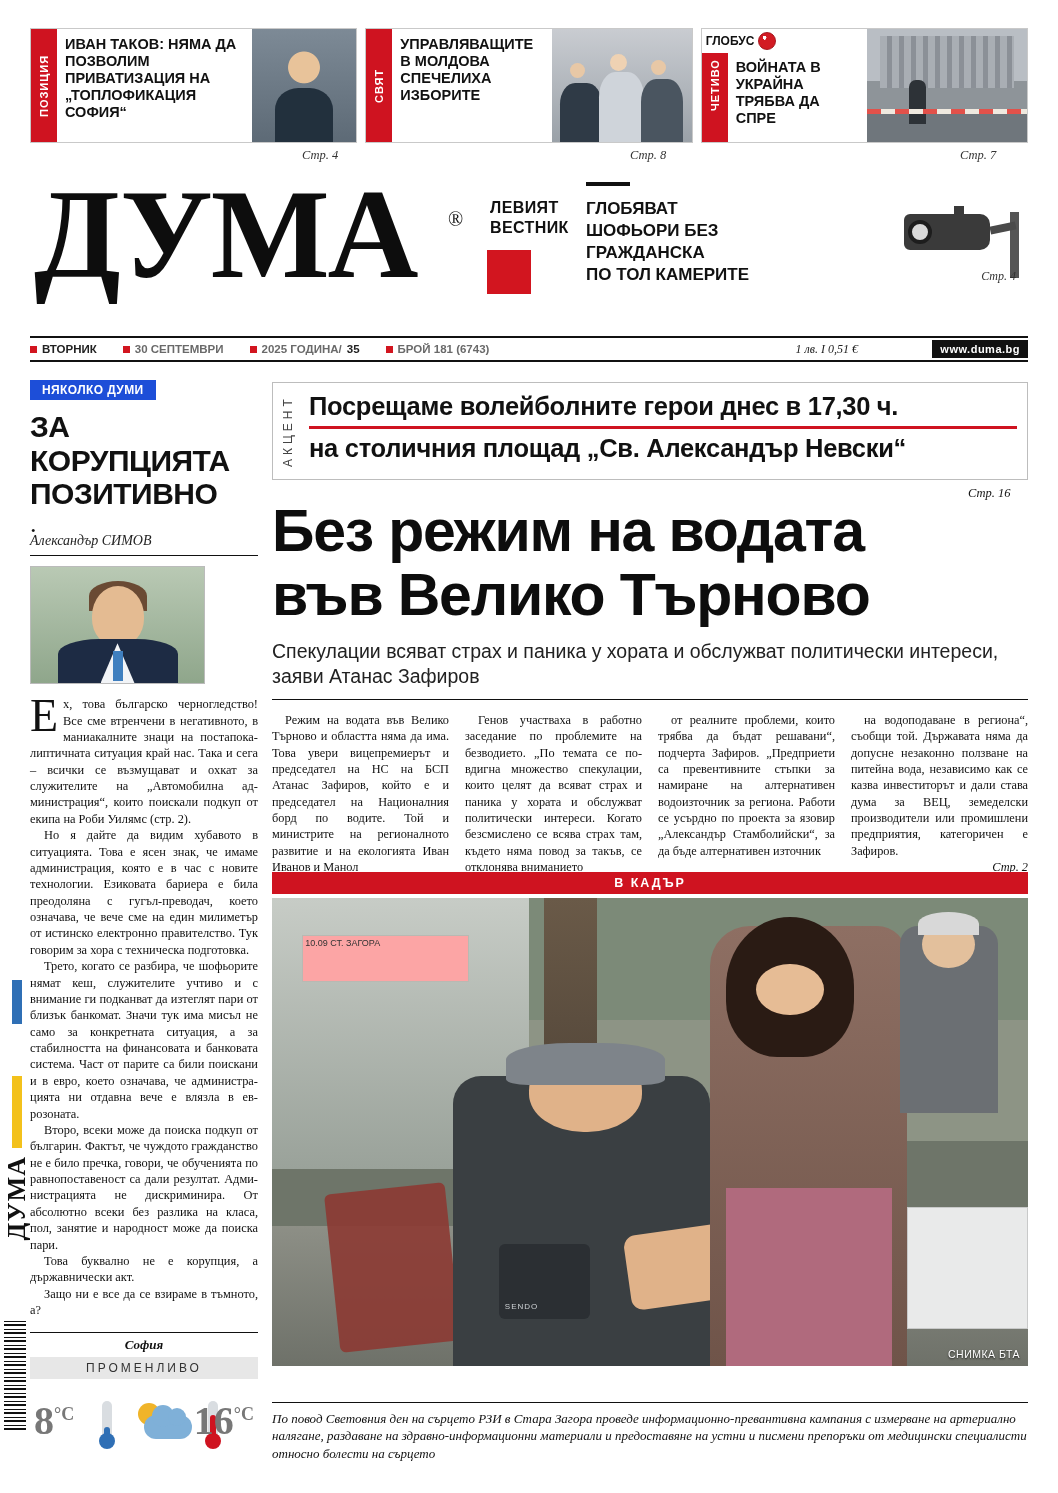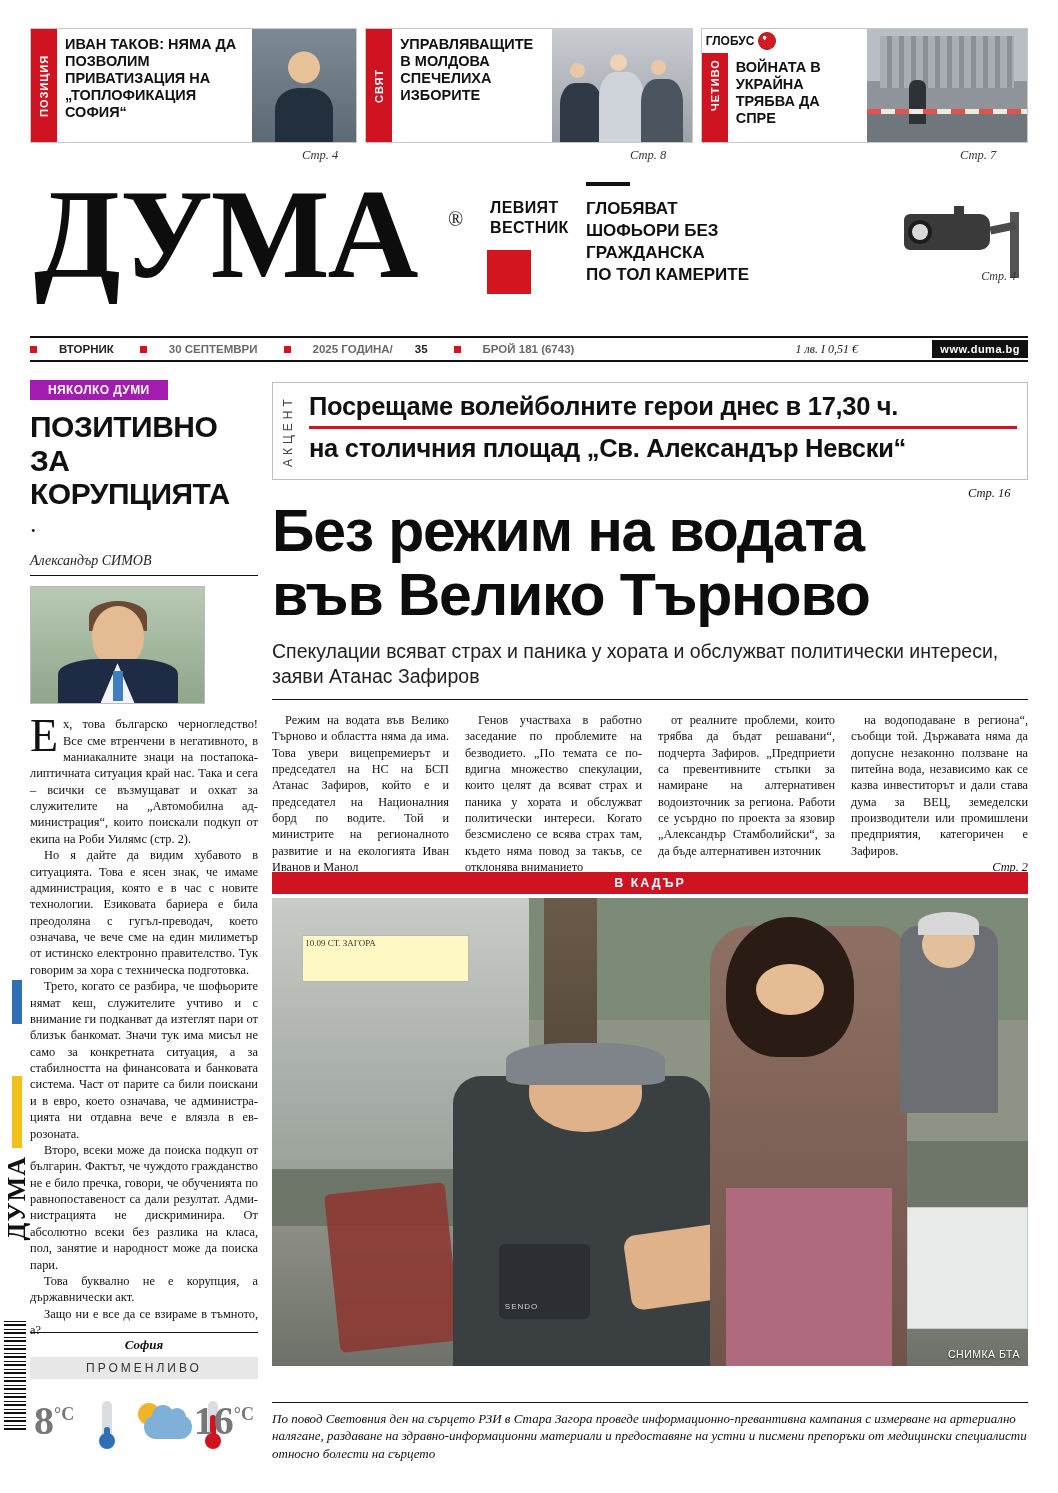--- a/index.html
+++ b/index.html
@@ -111,47 +111,47 @@
   .cam .mount{ position:absolute; left:60px; top:2px; width:10px; height:12px; background:#3a3a3a;}
   .cam .sub{ position:absolute; right:6px; bottom:-4px; font-family:"Liberation Serif",serif; font-style:italic; font-size:12px; color:#333;}
 
   
   .infobar {
     position:absolute; left:30px; top:336px; width:998px; height:26px;
     border-top:2px solid #111; border-bottom:2px solid #111;
     display:flex; align-items:center;
     font-family:"Liberation Sans", sans-serif; font-size:11.5px; font-weight:bold; color:#222;
   }
-  .infobar .it { display:flex; align-items:center; gap:22px; margin-right:26px;justify-content:space-between; }
+  .infobar .it { display:flex; align-items:center; gap:5px; margin-right:26px;justify-content:space-between; }
   .sq { width:7px; height:7px; background:#d2151f; display:inline-block; }
   .infobar .grey { color:#6a6a6a; font-weight:bold; }
   .infobar .price {
     position:absolute; right:170px; font-family:"Liberation Serif", serif;
     font-style:italic; font-size:12px; font-weight:normal;margin-left:48px;
   }
   .infobar .site {
     position:absolute; right:0; background:#111; color:#fff; padding:3px 8px;
     font-size:11px; letter-spacing:.5px;
   }
 
   
   .editorial { position:absolute; left:30px; top:380px; width:228px; }
   .ed-tag {
-    display:inline-block; background:#a21caf; color:#fff; padding:3px 18px;
+    display:inline-block; background:#1d4ed8; color:#fff; padding:3px 12px;
     font-family:"Liberation Sans", sans-serif; font-weight:bold; font-size:12px;
     letter-spacing:.4px;
   }
   .ed-title {
     margin-top:10px;
     font-family:"Liberation Sans", sans-serif; font-weight:bold;
     font-size:30px; line-height:1.12; color:#111; letter-spacing:-.5px;
   }
   .ed-dot { font-size:26px; line-height:.4; margin-top:8px; }
   .ed-author {
-    margin-top:24px; font-style:italic; font-size:14px; color:#222;
+    margin-top:4px; font-style:italic; font-size:14px; color:#222;
     border-bottom:1px solid #111; padding-bottom:6px;
   }
   .ed-photo {
     margin-top:10px; width:175px; height:118px; border:1px solid #bbb;
     background:linear-gradient(#9fb9cf,#7f9db7); position:relative; overflow:hidden;
   }
   .ed-photo .bg{ position:absolute; inset:0; background:linear-gradient(#b9c9b4,#8fa68b); }
   .ed-photo .head{ position:absolute; left:50%; top:16%; width:52px; height:60px; margin-left:-26px;
     background:#e4bb92; border-radius:50% 50% 45% 45%; }
   .ed-photo .hair{ position:absolute; left:50%; top:12%; width:58px; height:30px; margin-left:-29px;
@@ -263,22 +263,22 @@
     font-family:"Liberation Sans", sans-serif; font-weight:bold; font-size:12.5px; letter-spacing:2px;
   }
   .mainphoto {
     position:absolute; left:272px; top:898px; width:756px; height:468px;
     overflow:hidden; background:#6f7a70;
   }
   .mp-bg { position:absolute; inset:0;
     background:linear-gradient(#7c8a78 0 26%, #8d9485 26% 52%, #6e7569 52% 100%); }
   .mp-wall{ position:absolute; left:0; top:0; width:34%; height:58%;
     background:linear-gradient(#c7ccc6,#9aa29a); }
-  .mp-sign{ position:absolute; left:4%; top:8%; width:22%; height:10%; background:#fef9c3; border:1px solid #b9b9b2;
-    font-size:9px; color:#333; font-family:Liberation Serif, serif; padding:2px;}
+  .mp-sign{ position:absolute; left:4%; top:8%; width:22%; height:10%; background:#fca5a5; border:1px solid #b9b9b2;
+    font-size:9px; color:#333; font-family:Liberation Sans, sans-serif; padding:2px;}
   .mp-tree{ position:absolute; left:36%; top:0; width:7%; height:52%;
     background:linear-gradient(#6a5a48,#4e4236); }
   .mp-road{ position:absolute; left:0; bottom:0; width:100%; height:30%;
     background:linear-gradient(#8d8f86,#6e7169); }
   .mp-chair{ position:absolute; left:8%; bottom:4%; width:16%; height:34%;
     background:#8c3a33; border-radius:6px; transform:rotate(-6deg); opacity:.9;}
   .man-body{ position:absolute; left:24%; bottom:0; width:34%; height:62%;
     background:#3a3f42; border-radius:28px 28px 0 0; }
   .man-head{ position:absolute; left:34%; bottom:50%; width:15%; height:17%;
     background:#e0b289; border-radius:48%; }
@@ -412,22 +412,22 @@
         <i class="sq"></i>
         <span class="grey">БРОЙ 181 (6743)</span>
       </span>
     <span class="price">1 лв. I 0,51 €</span>
     <span class="site">www.duma.bg</span>
   </div>
 
   <div class="editorial">
     <div class="ed-tag">НЯКОЛКО ДУМИ</div>
     <div class="ed-title">
+      <div>ЗА КОРУПЦИЯТА</div>
       <div>ПОЗИТИВНО</div>
-      <div>ЗА КОРУПЦИЯТА</div>
     </div>
     <div class="ed-dot">.</div>
     <div class="ed-author">Александър СИМОВ</div>
     <div class="ed-photo">
       <div class="bg"></div>
         <div class="hair"></div>
         <div class="head"></div>
       <div class="body"></div>
         <div class="shirt"></div>
         <div class="tie"></div>

